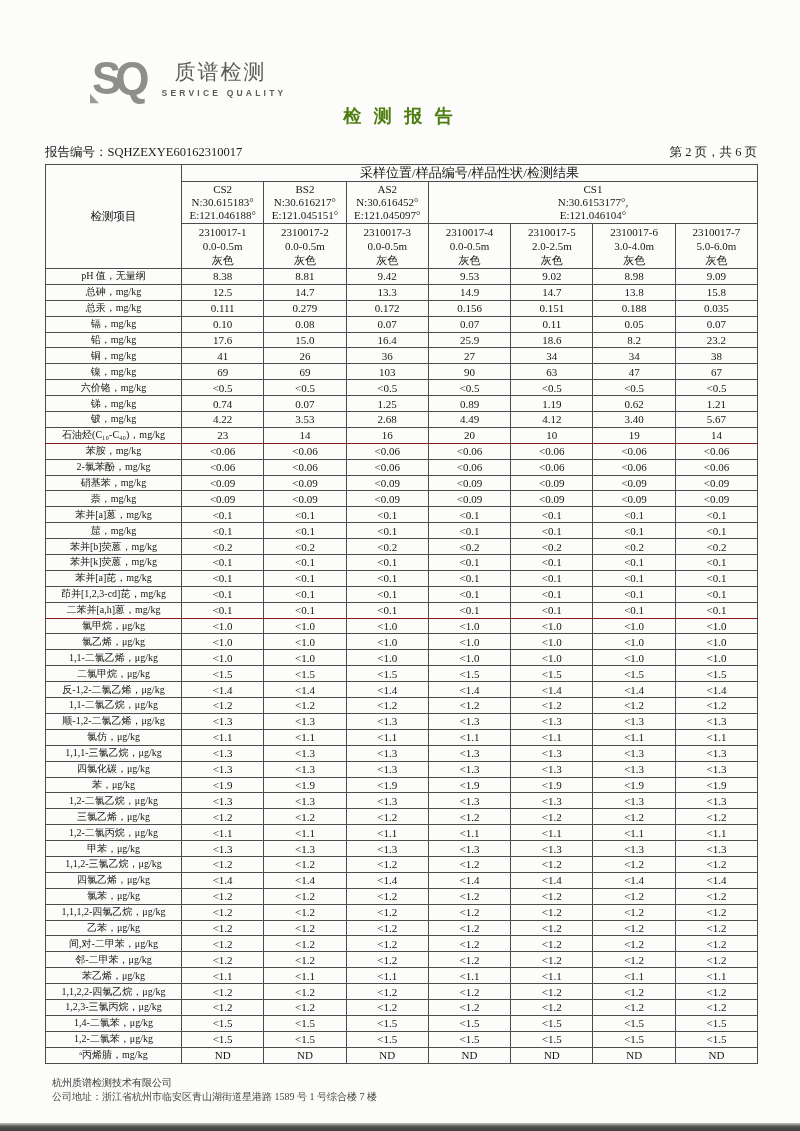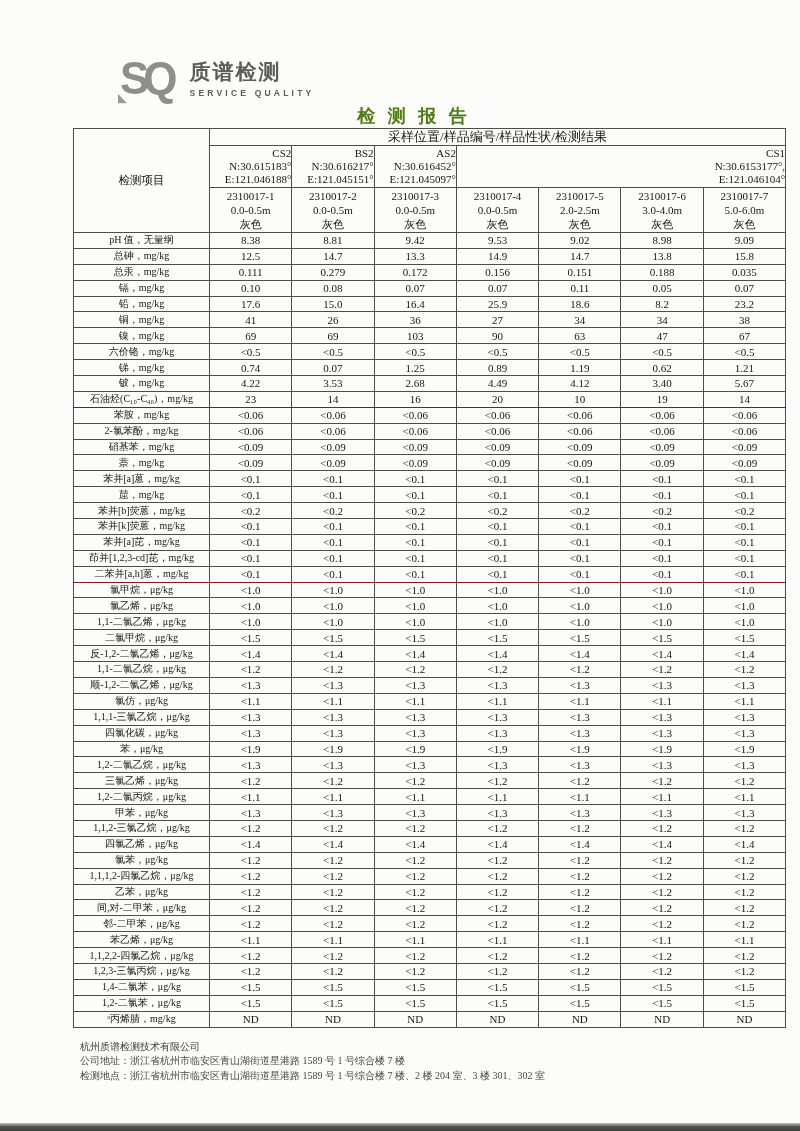--- a/index.html
+++ b/index.html
@@ -1,51 +1,51 @@
 <!DOCTYPE html>
 <html><head>
 <meta charset="utf-8">
 <style>
   * { margin:0; padding:0; box-sizing:border-box; }
   html,body { background:#e9e9e7; }
   body { font-family:"Liberation Serif","DejaVu Serif",serif; }
   .page {
     position:relative; width:800px; height:1131px; margin:0 auto;
-    background:#fcfcfa; color:#1c1c1c; overflow:hidden;padding-left:28px;
+    background:#fcfcfa; color:#1c1c1c; overflow:hidden;
   }
   
   .logo-row { display:flex; align-items:center; gap:10px; padding:46px 0 0 92px; height:110px; }
   .logo-mark {
     font-family:"Liberation Sans","DejaVu Sans",sans-serif;
     font-size:44px; font-weight:bold; color:#8e8e8c; letter-spacing:-6px;
     transform:scaleY(1.05); line-height:44px; position:relative; padding-right:8px;
   }
   .logo-tri {
     position:absolute; left:-2px; bottom:-2px; width:0; height:0;
     border-left:9px solid #9a9a98; border-top:9px solid transparent;
   }
   .logo-text { display:flex; flex-direction:column; }
-  .logo-cn { font-family:"Liberation Sans","DejaVu Sans",sans-serif; font-size:21px; font-weight:bold; color:#5c5c5a; letter-spacing:2px; }
+  .logo-cn { font-family:"Liberation Sans","DejaVu Sans",sans-serif; font-size:21px; font-weight:normal; color:#5c5c5a; letter-spacing:2px;margin-left:13px; }
   .logo-en { font-family:"Liberation Sans","DejaVu Sans",sans-serif; font-size:8.5px; font-weight:bold; color:#5c5c5a; letter-spacing:3.2px; margin-top:2px; }
   .title { text-align:center; font-size:18px; font-weight:600; letter-spacing:4px; margin-top:-6px; color:#4d7c0f; }
   .report-row {
     display:flex; justify-content:space-between; align-items:flex-end;
     margin:16px 43px 0 45px; font-size:12.5px; padding-bottom:3px;
   }
   
   table.results {
     width:712px; margin:0 0 0 45px; border-collapse:collapse; table-layout:fixed;
     font-size:11px; text-align:center; color:#161616;
   }
   table.results col.c-param { width:136px; }
   table.results col.c-val { width:82.3px; }
   table.results th, table.results td { border:1px solid #4d4d4d; font-weight:normal; }
   th.span-header { height:17px; line-height:16px; font-size:13px; }
   th.item-header { font-size:11.5px; }
-  tr.loc-row th { height:40px; line-height:13px; padding:1px 0;text-align:right; }
+  tr.loc-row th { height:40px; line-height:13px; padding:1px 0; }
   tr.sample-row th { height:45px; line-height:14px; padding:1px 0; }
   tbody td { height:15.9px; line-height:14px; padding:0 1px; border-top:1px dotted #7a7a7a; border-bottom:1px dotted #7a7a7a; }
   tbody tr:last-child td { border-bottom:1px solid #4d4d4d; }
   tbody tr.section-end td { border-bottom:1px solid #7f1d1d; }
   tbody td.param { font-size:10px; }
   
   .footer { margin:12px 0 0 52px; font-size:10px; line-height:14.5px; color:#3b3b3b; }
   .footer .f2, .footer .f3 { color:#474745; }
   .footer .f3 { filter:blur(0.3px); }
   .scan-edge {
@@ -64,20 +64,24 @@
       <span class="logo-tri"></span>
     </div>
     <div class="logo-text">
       <div class="logo-cn">质谱检测</div>
       <div class="logo-en">SERVICE QUALITY</div>
     </div>
   </div>
 
   <div class="title">检 测 报 告</div>
 
+  <div class="report-row">
+    <div><span>报告编号：</span><span>SQHZEXYE60162310017</span></div>
+    <div>第 2 页，共 6 页</div>
+  </div>
 
   <table class="results">
     <colgroup>
       <col class="c-param">
         <col class="c-val">
         <col class="c-val">
         <col class="c-val">
         <col class="c-val">
         <col class="c-val">
         <col class="c-val">
@@ -648,17 +652,16 @@
           <td>ND</td>
           <td>ND</td>
           <td>ND</td>
         </tr>
       </tbody>
   </table>
 
   <div class="footer">
     <div class="f1">杭州质谱检测技术有限公司</div>
     <div class="f2">公司地址：浙江省杭州市临安区青山湖街道星港路 1589 号 1 号综合楼 7 楼</div>
-    <div class="f3">检测地点：浙江省杭州市临安区青山湖街道星港路 1589 号 1 号综合楼 7 楼、2 楼 204 室、3 楼 301、302 室</div>
   </div>
 
   <div class="scan-edge"></div>
 </div>
 
 </body></html>

